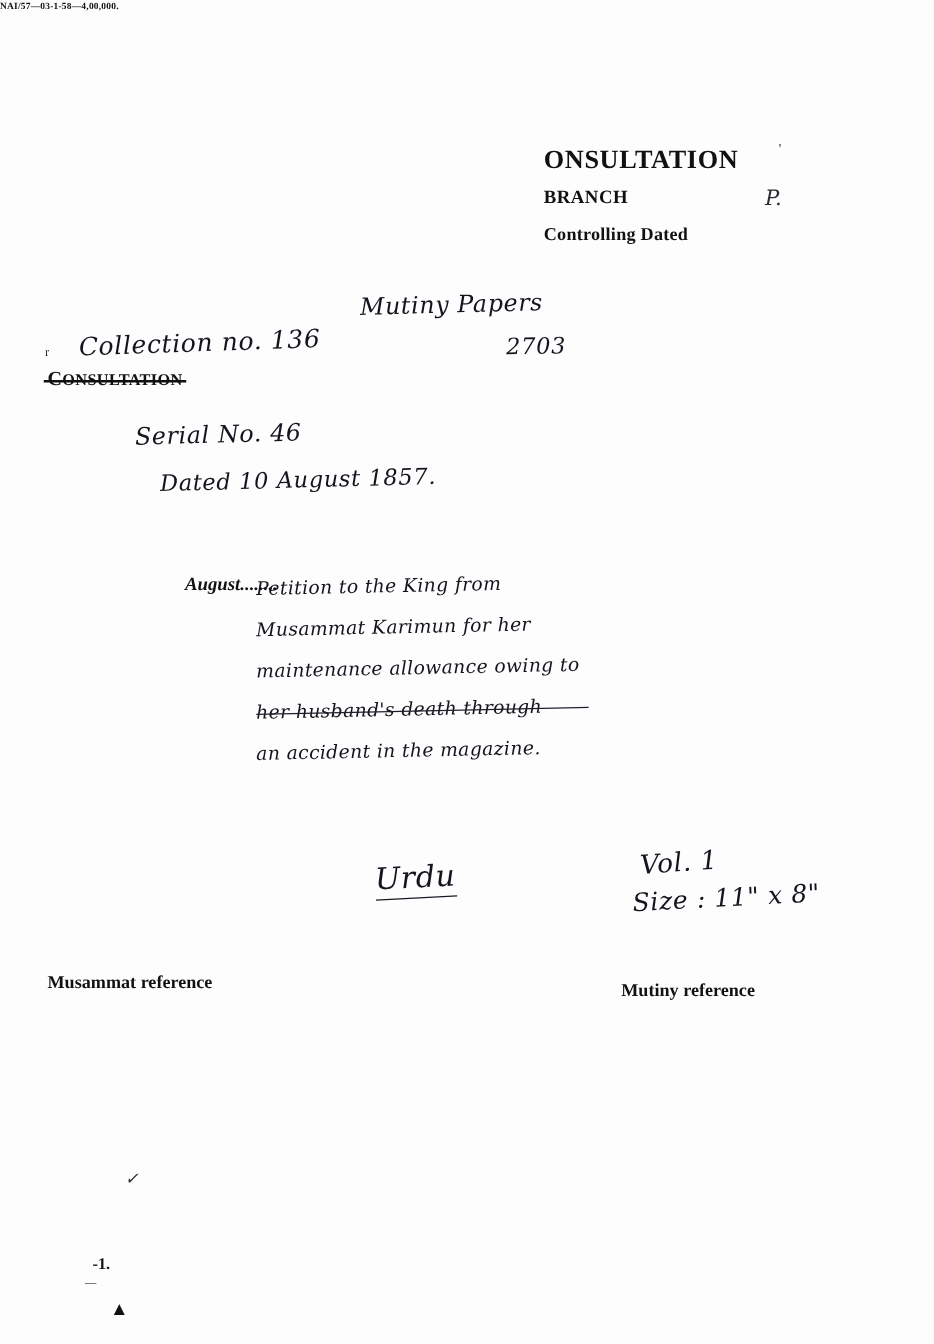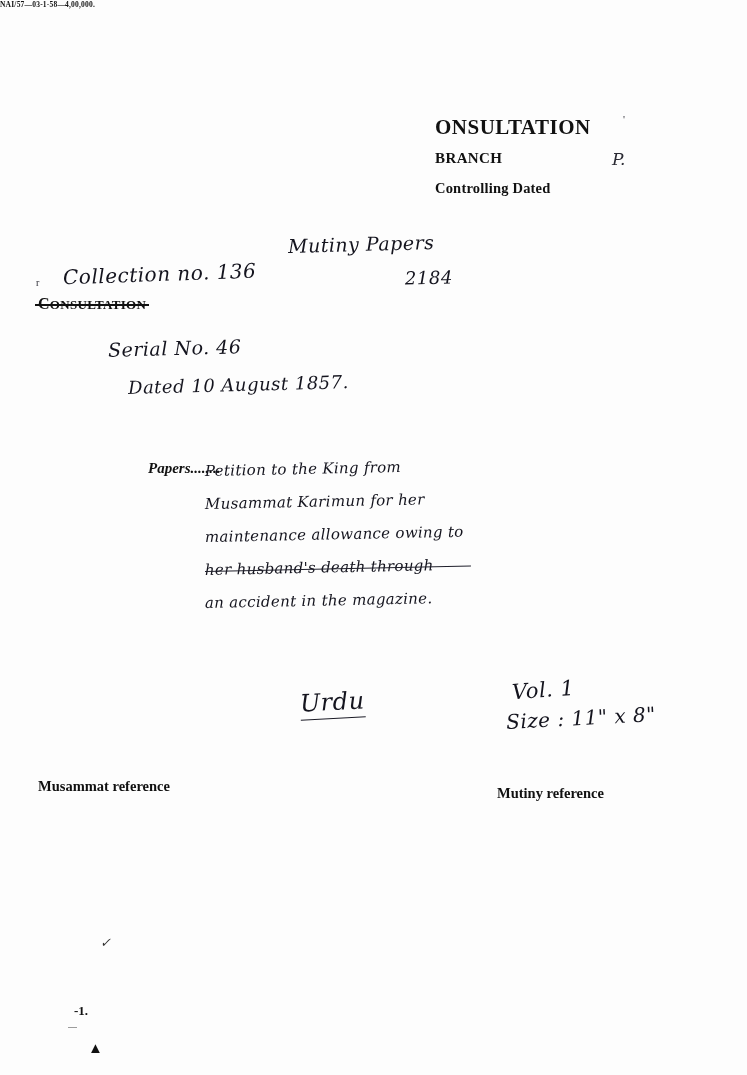--- a/index.html
+++ b/index.html
@@ -236,30 +236,30 @@
 
 <div class="page">
 
   <div class="printed dept">ONSULTATION</div>
   <div class="printed branch">BRANCH</div>
   <div class="printed ctrl-agency">Controlling Dated</div>
   <div class="mark mark-p">P.</div>
   <div class="mark mark-tick-top">'</div>
 
   <div class="hand hw-mutiny">Mutiny Papers</div>
-  <div class="hand hw-year">2184</div>
+  <div class="hand hw-year">2703</div>
   <div class="hand hw-collection">Collection no. 136</div>
   <div class="mark mark-caret-left">r</div>
 
   <div class="printed consultation"><span class="strike"><span>C</span><span style="font-size:13px">ONSULTATION</span></span></div>
 
   <div class="hand hw-serial">Serial No. 46</div>
   <div class="hand hw-dated">Dated 10 August 1857.</div>
 
-  <div class="printed subject-label"><span>Papers</span><span>........</span></div>
+  <div class="printed subject-label"><span>August</span><span>........</span></div>
   <div class="hw-subject-lines">
     <span class="ln">Petition to the King from</span>
     <span class="ln">Musammat Karimun for her</span>
     <span class="ln">maintenance allowance owing to</span>
     <span class="ln struck">her husband's death through</span>
     <span class="ln">an accident in the magazine.</span>
   </div>
 
   <div class="hand hw-urdu">Urdu</div>
   <div class="hand hw-vol">Vol. 1</div>

